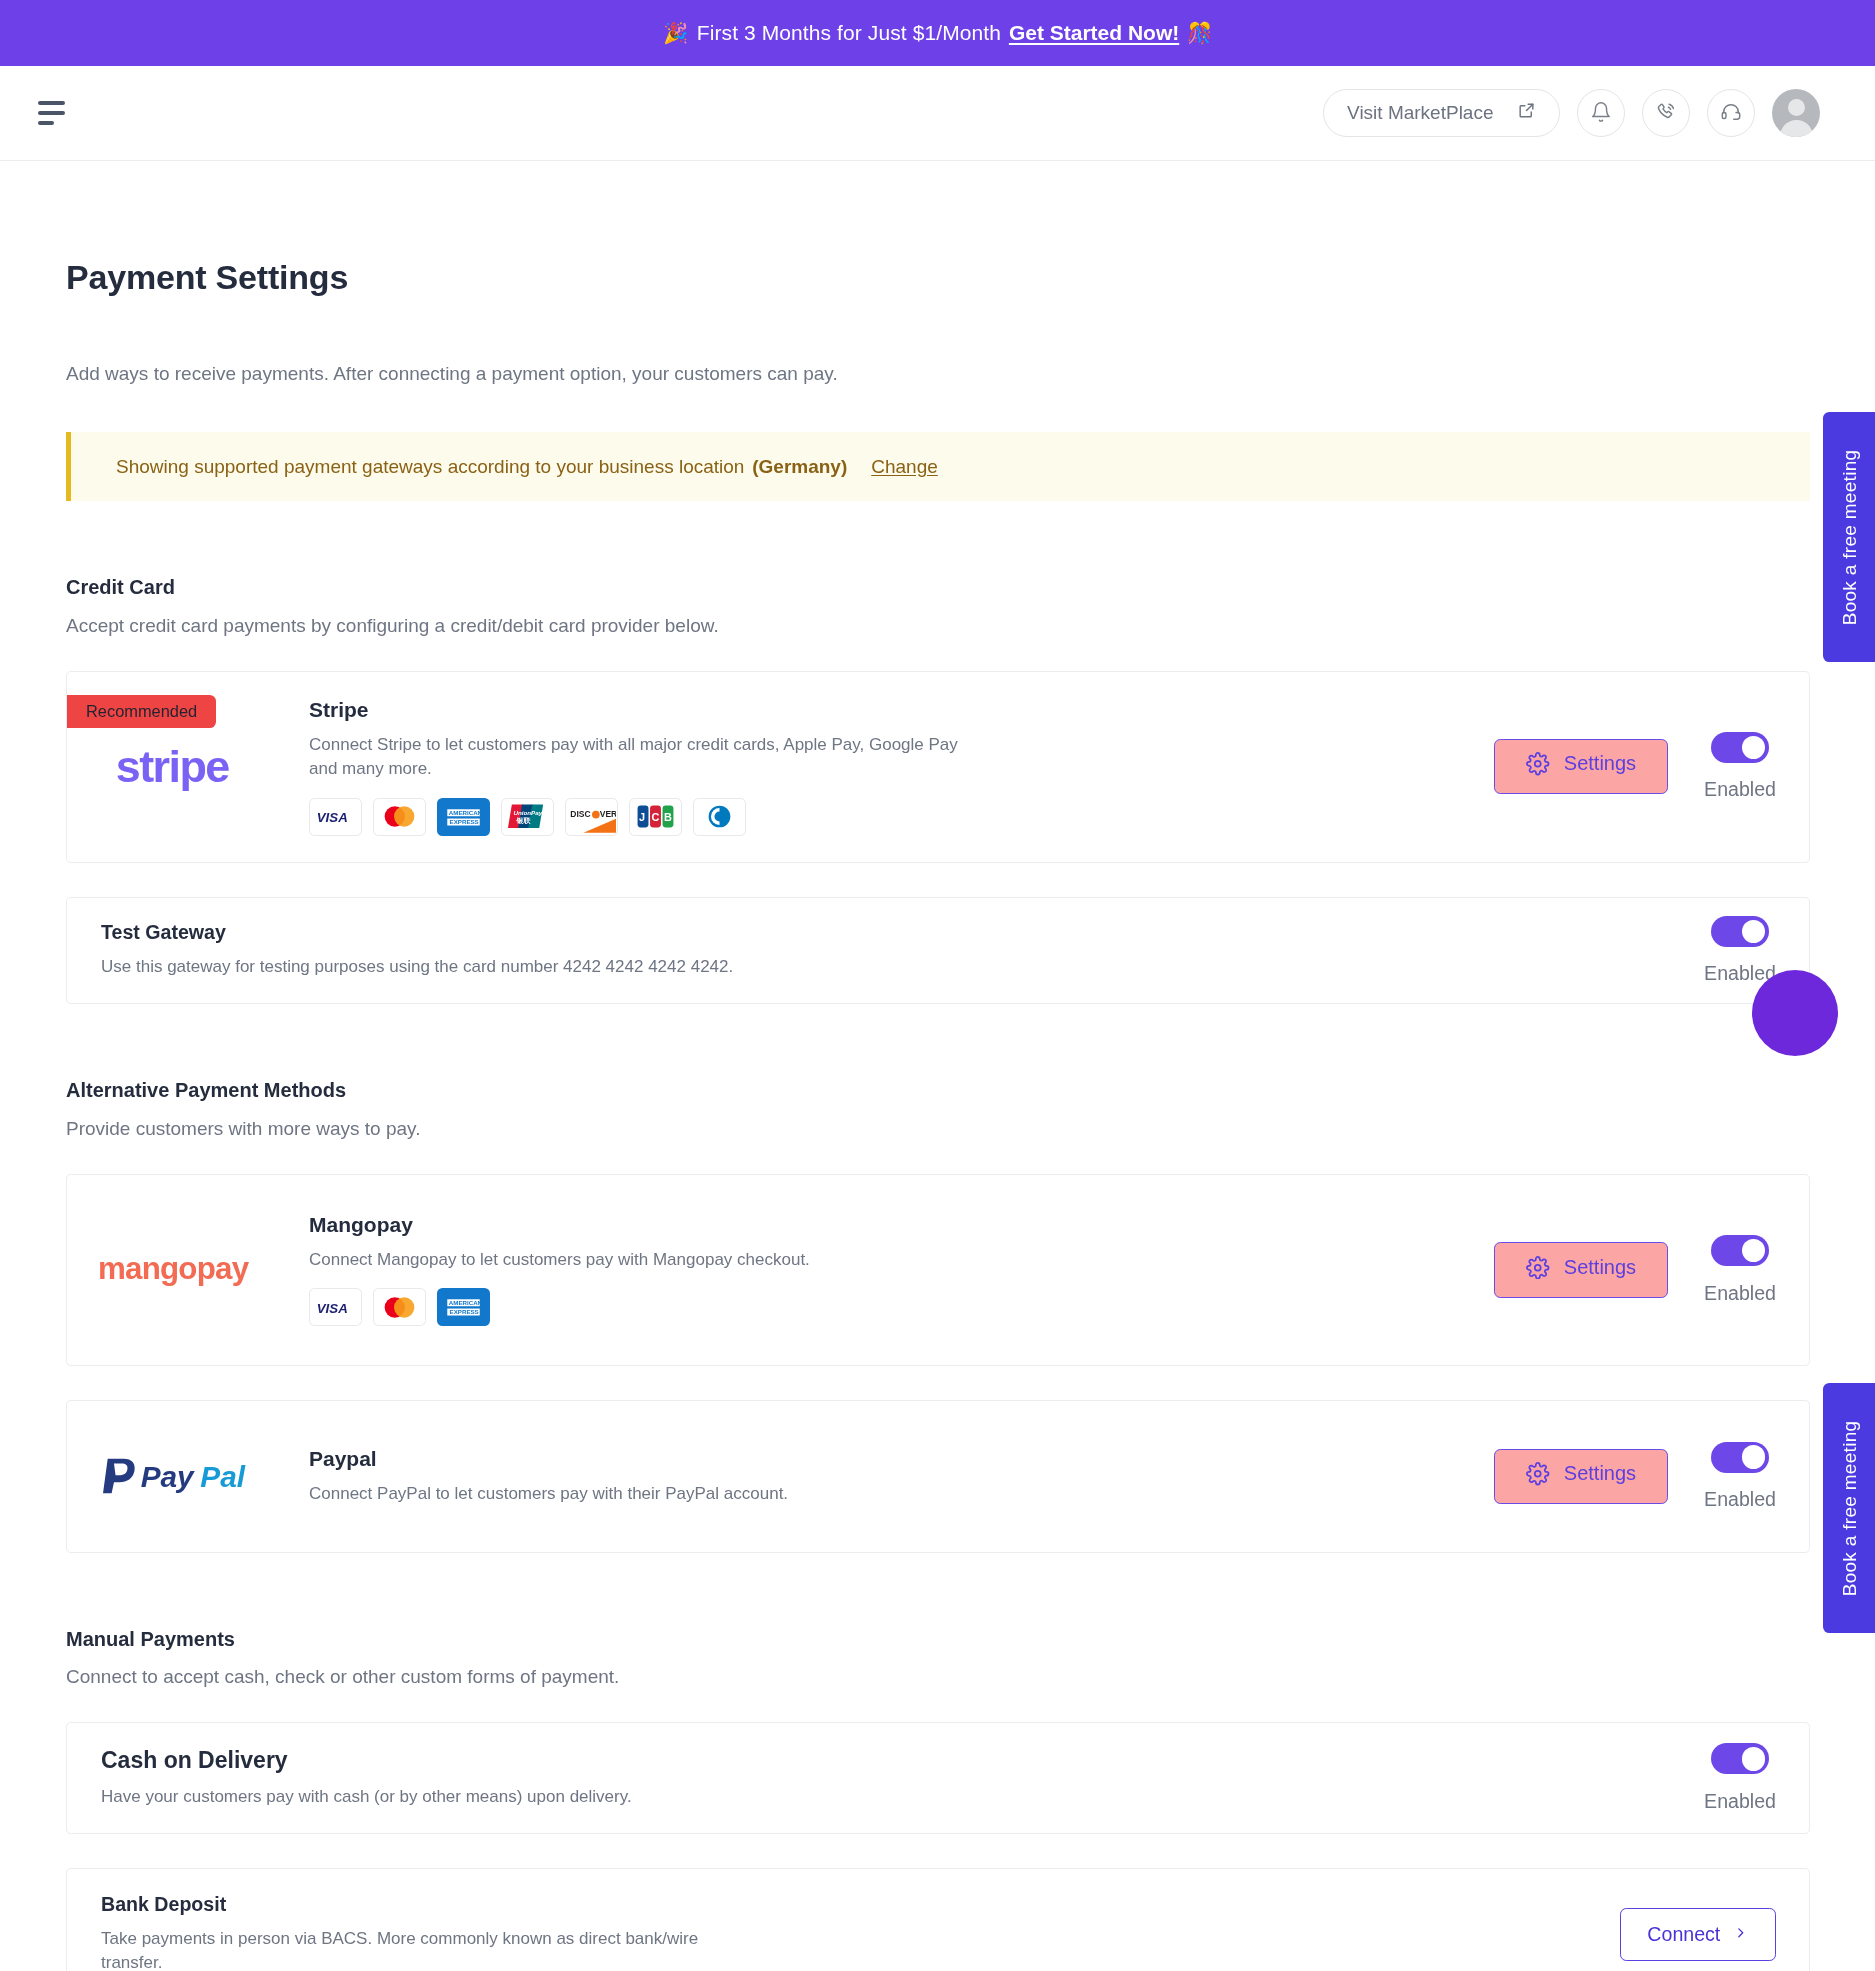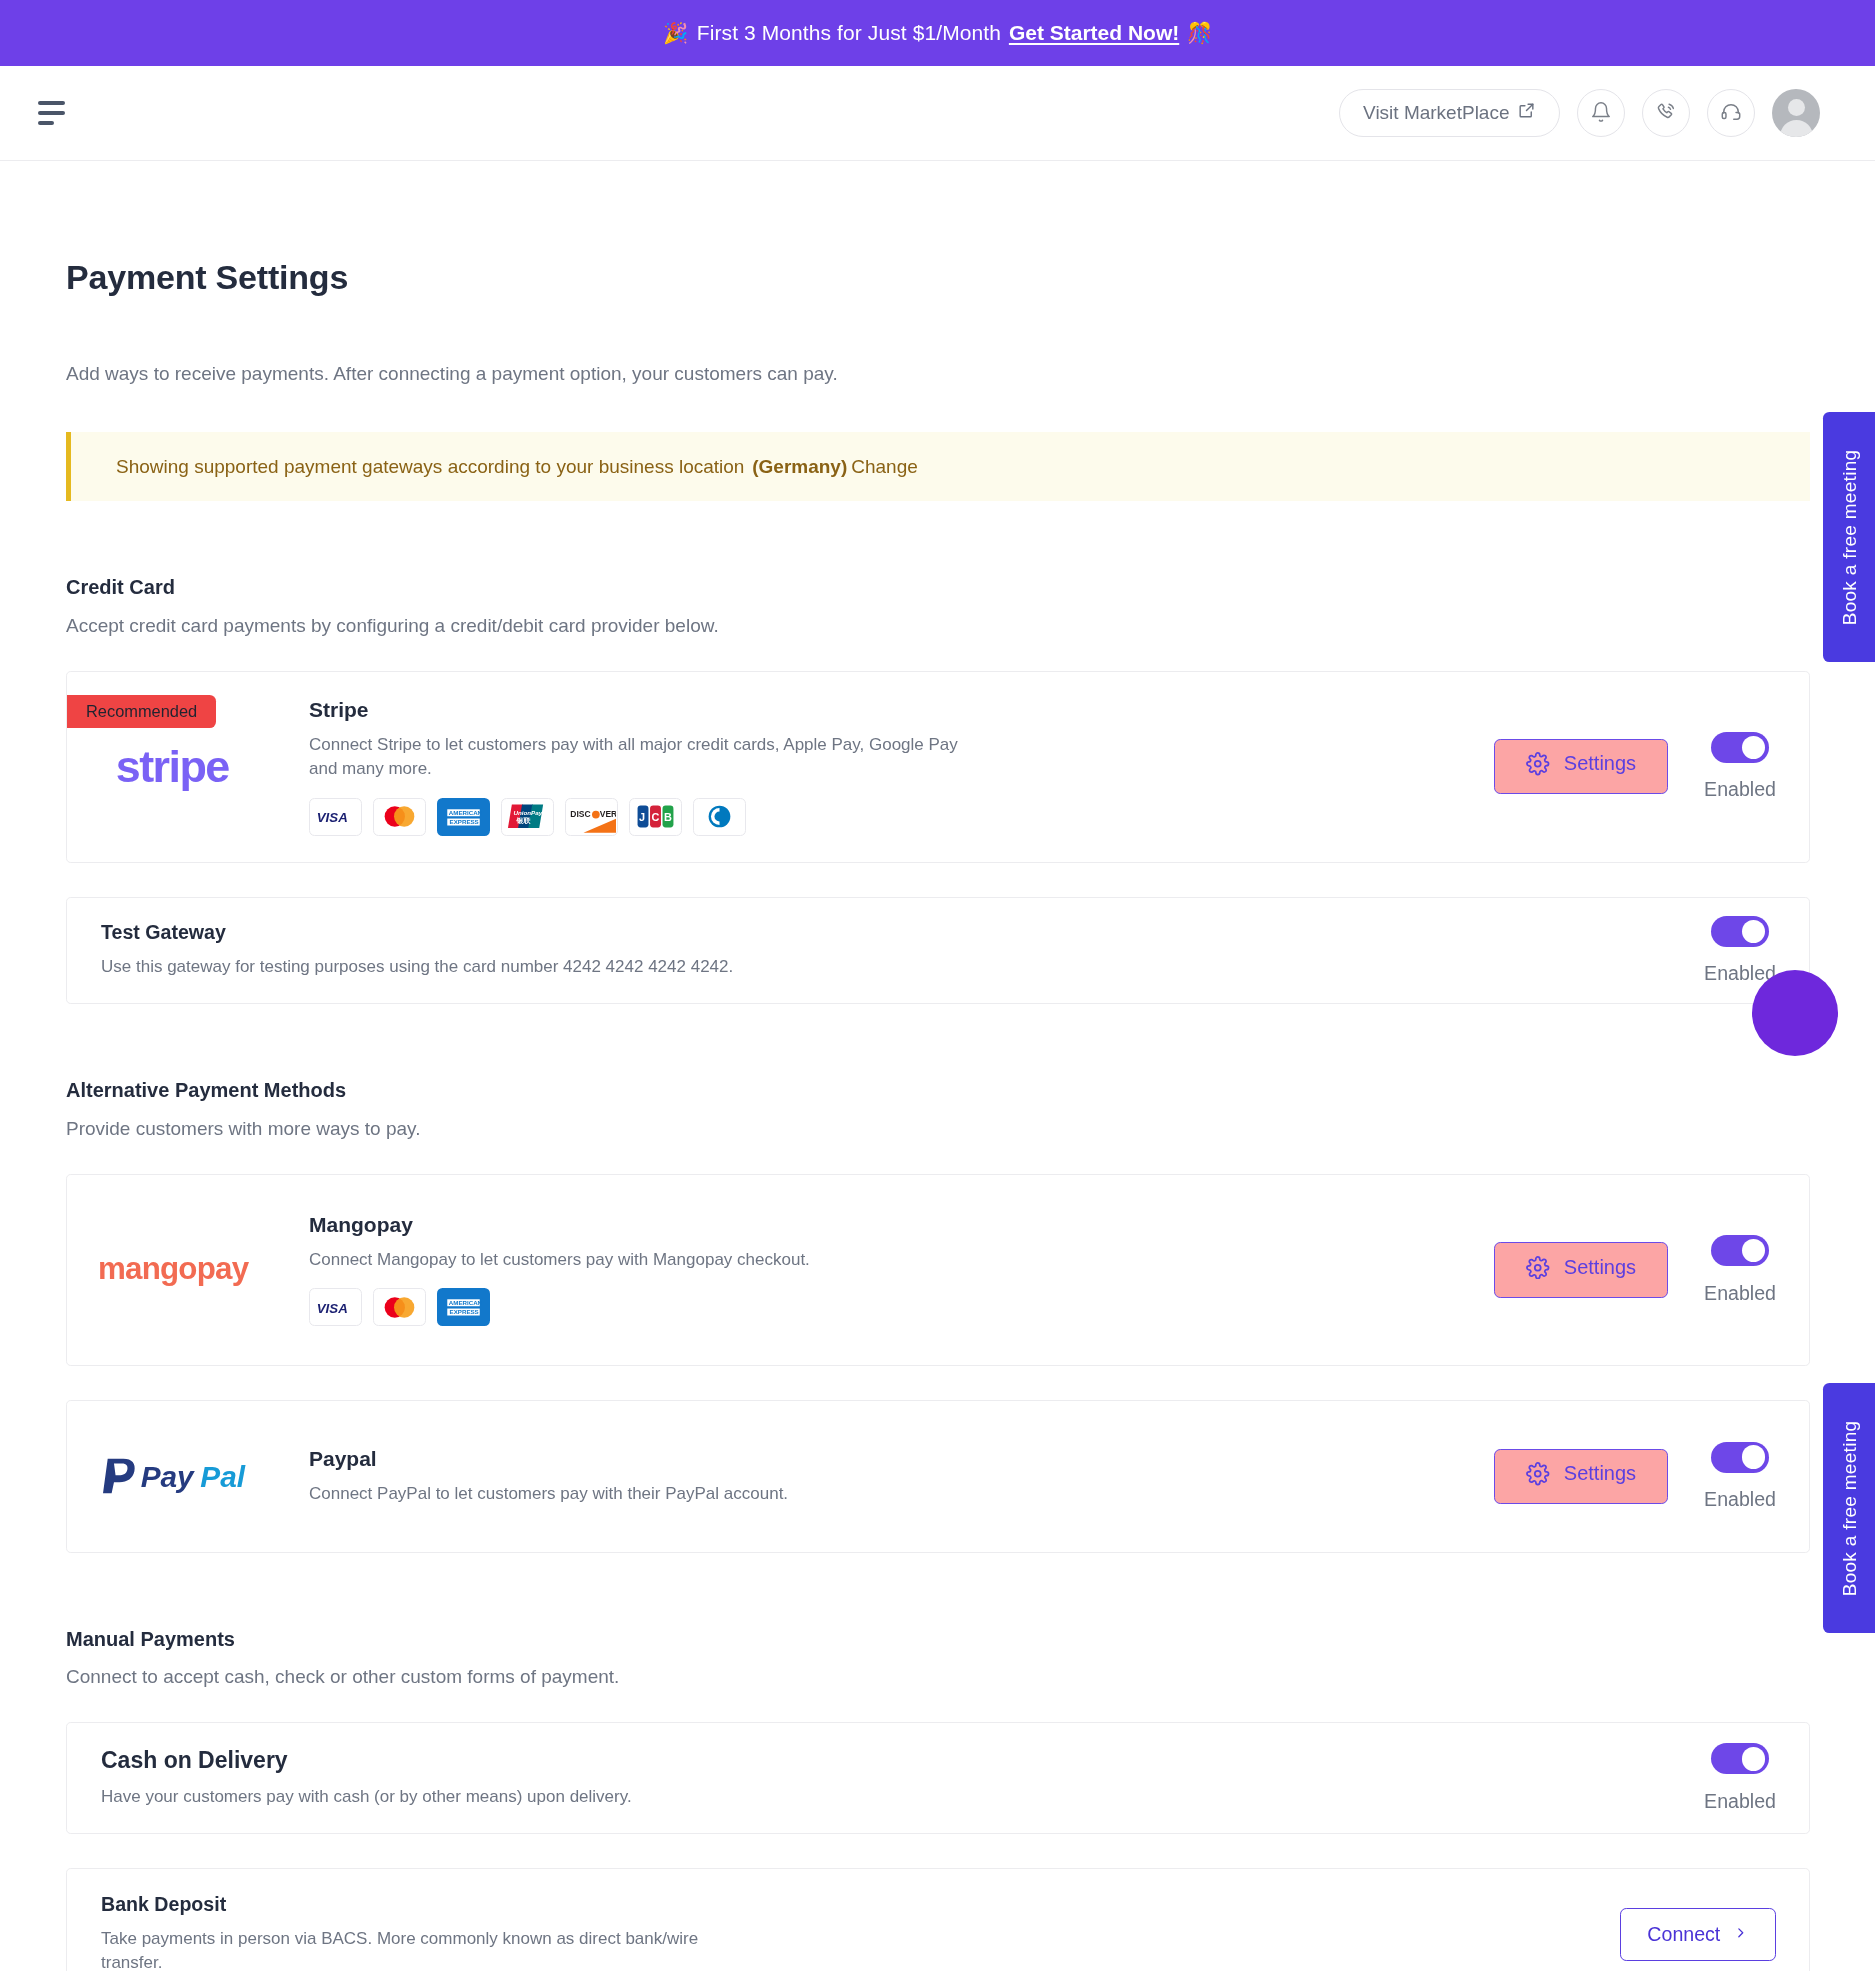--- a/index.html
+++ b/index.html
@@ -50,21 +50,21 @@
   .hamburger i { display: block; height: 3.9px; border-radius: 2.3px; background: #4A5568; }
   .hamburger i:nth-child(1) { width: 26.6px; }
   .hamburger i:nth-child(2) { width: 26.6px; }
   .hamburger i:nth-child(3) { width: 15.6px; }
 
   .header-right { display: flex; align-items: center; gap: 17px; }
   .marketplace-btn {
     height: 48px;
     border: 0.8px solid #E4E4E9;
     border-radius: 31px;
-    display: flex; align-items: center; gap: 7px;
+    display: flex; align-items: center; gap: 23px;
     padding: 0 23.5px;
     color: #6B7280;
     font-size: 19px;
     background: #fff;
     cursor: pointer;
     white-space: nowrap;
     justify-content: space-between;
   }
   .icon-circle {
     width: 48px; height: 48px;
@@ -107,22 +107,22 @@
     background: #FDFBEC;
     border-left: 5.5px solid #E5B91F;
     height: 69px;
     display: flex; align-items: center;
     padding-left: 45px;
     font-size: 19px;
     color: #8A6215;
   }
   .notice b { font-weight: 700; }
   .notice .notice-link {
-    color: #8A6215; text-underline-offset: 2.3px;
-    margin-left: 4px; cursor: pointer;
+    color: #8A6215; text-decoration: underline; text-underline-offset: 2.3px;
+    margin-left: 24px; cursor: pointer;
   }
 
   
   .section-heading {
     font-size: 20px; font-weight: 700; color: #242C3E;
     margin-top: 75px;
   }
   .section-desc {
     font-size: 19px; color: #6E7583; margin-top: 15.6px;
   }

